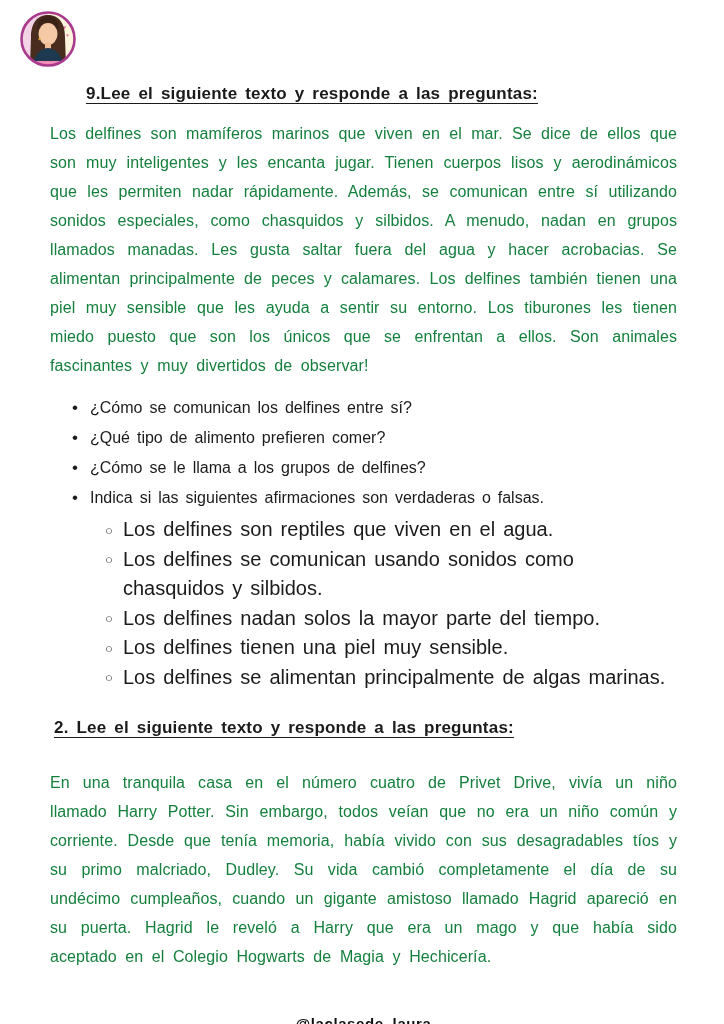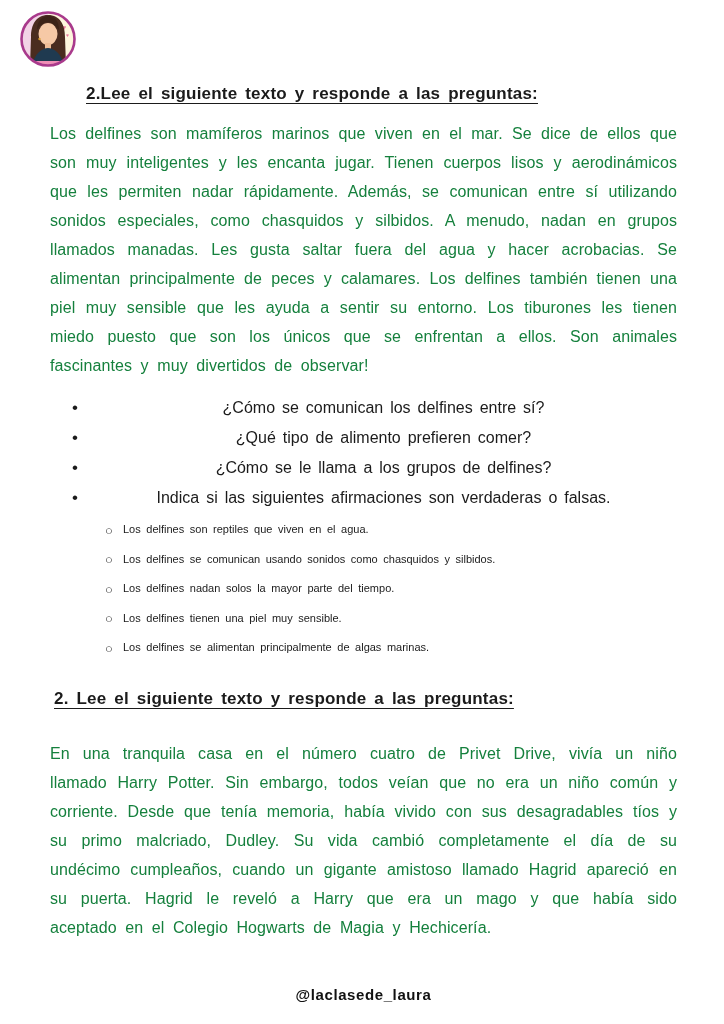--- a/index.html
+++ b/index.html
@@ -51,39 +51,38 @@
   }
   .reading-text-2 { margin-top: 30px; }
 
   ul { list-style: none; }
 
   .question-list {
     margin-top: 13px;
     padding-left: 22px;
     font-size: 16px;
     color: #1b1b1b;
-    text-align: center;
   }
   .question-list > li {
     line-height: 30px;
     position: relative;
     padding-left: 18px;
     word-spacing: 2.5px;
   }
   .question-list > li::before {
     content: "•";
     position: absolute;
     left: 0;
     font-size: 17px;
   }
 
   .statement-list {
     margin-top: 2px;
     padding-left: 55px;
-    font-size: 11px;
+    font-size: 20px;
     color: #1b1b1b;
   }
   .statement-list > li {
     line-height: 29.5px;
     position: relative;
     padding-left: 18px;
     word-spacing: 2.5px;
   }
   .statement-list > li::before {
     content: "○";
@@ -134,21 +133,21 @@
         <rect x="10" y="53" width="40" height="6" fill="#ef8fb6"></rect>
 
         <circle cx="21.5" cy="31" r="1.2" fill="#d9a13a"></circle>
       </g>
       <circle cx="30" cy="31" r="26.5" fill="none" stroke="#a93a8c" stroke-width="2.6"></circle>
     </svg>
   </div>
 
   <div class="content">
 
-    <h2 class="section-heading heading-1">2.Lee el siguiente texto y responde a las preguntas:</h2>
+    <h2 class="section-heading heading-1">9.Lee el siguiente texto y responde a las preguntas:</h2>
 
     <p class="reading-text reading-text-1">Los delfines son mamíferos marinos que viven en el mar. Se dice de ellos que son muy inteligentes y les encanta jugar. Tienen cuerpos lisos y aerodinámicos que les permiten nadar rápidamente. Además, se comunican entre sí utilizando sonidos especiales, como chasquidos y silbidos. A menudo, nadan en grupos llamados manadas. Les gusta saltar fuera del agua y hacer acrobacias. Se alimentan principalmente de peces y calamares. Los delfines también tienen una piel muy sensible que les ayuda a sentir su entorno. Los tiburones les tienen miedo puesto que son los únicos que se enfrentan a ellos. Son animales fascinantes y muy divertidos de observar!</p>
 
     <ul class="question-list">
         <li>¿Cómo se comunican los delfines entre sí?</li>
         <li>¿Qué tipo de alimento prefieren comer?</li>
         <li>¿Cómo se le llama a los grupos de delfines?</li>
         <li>Indica si las siguientes afirmaciones son verdaderas o falsas.</li>
       </ul>
 

